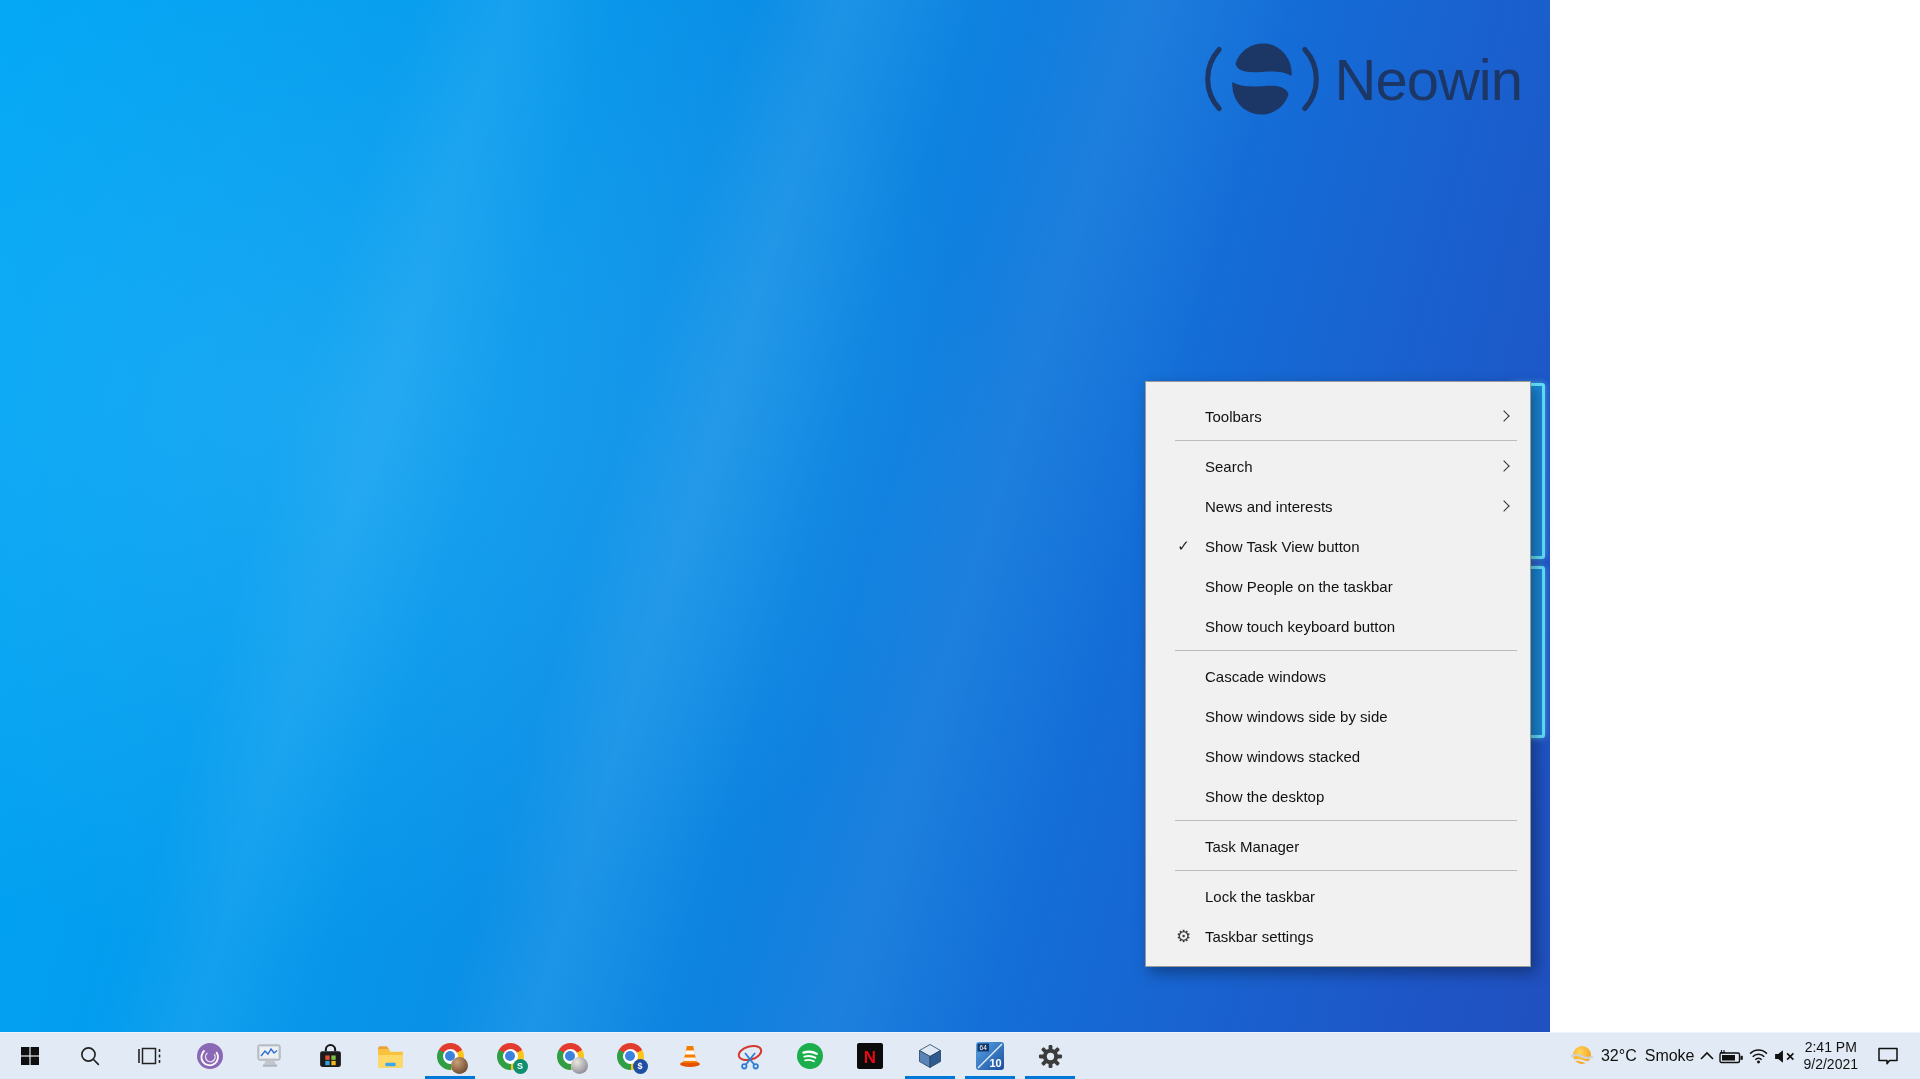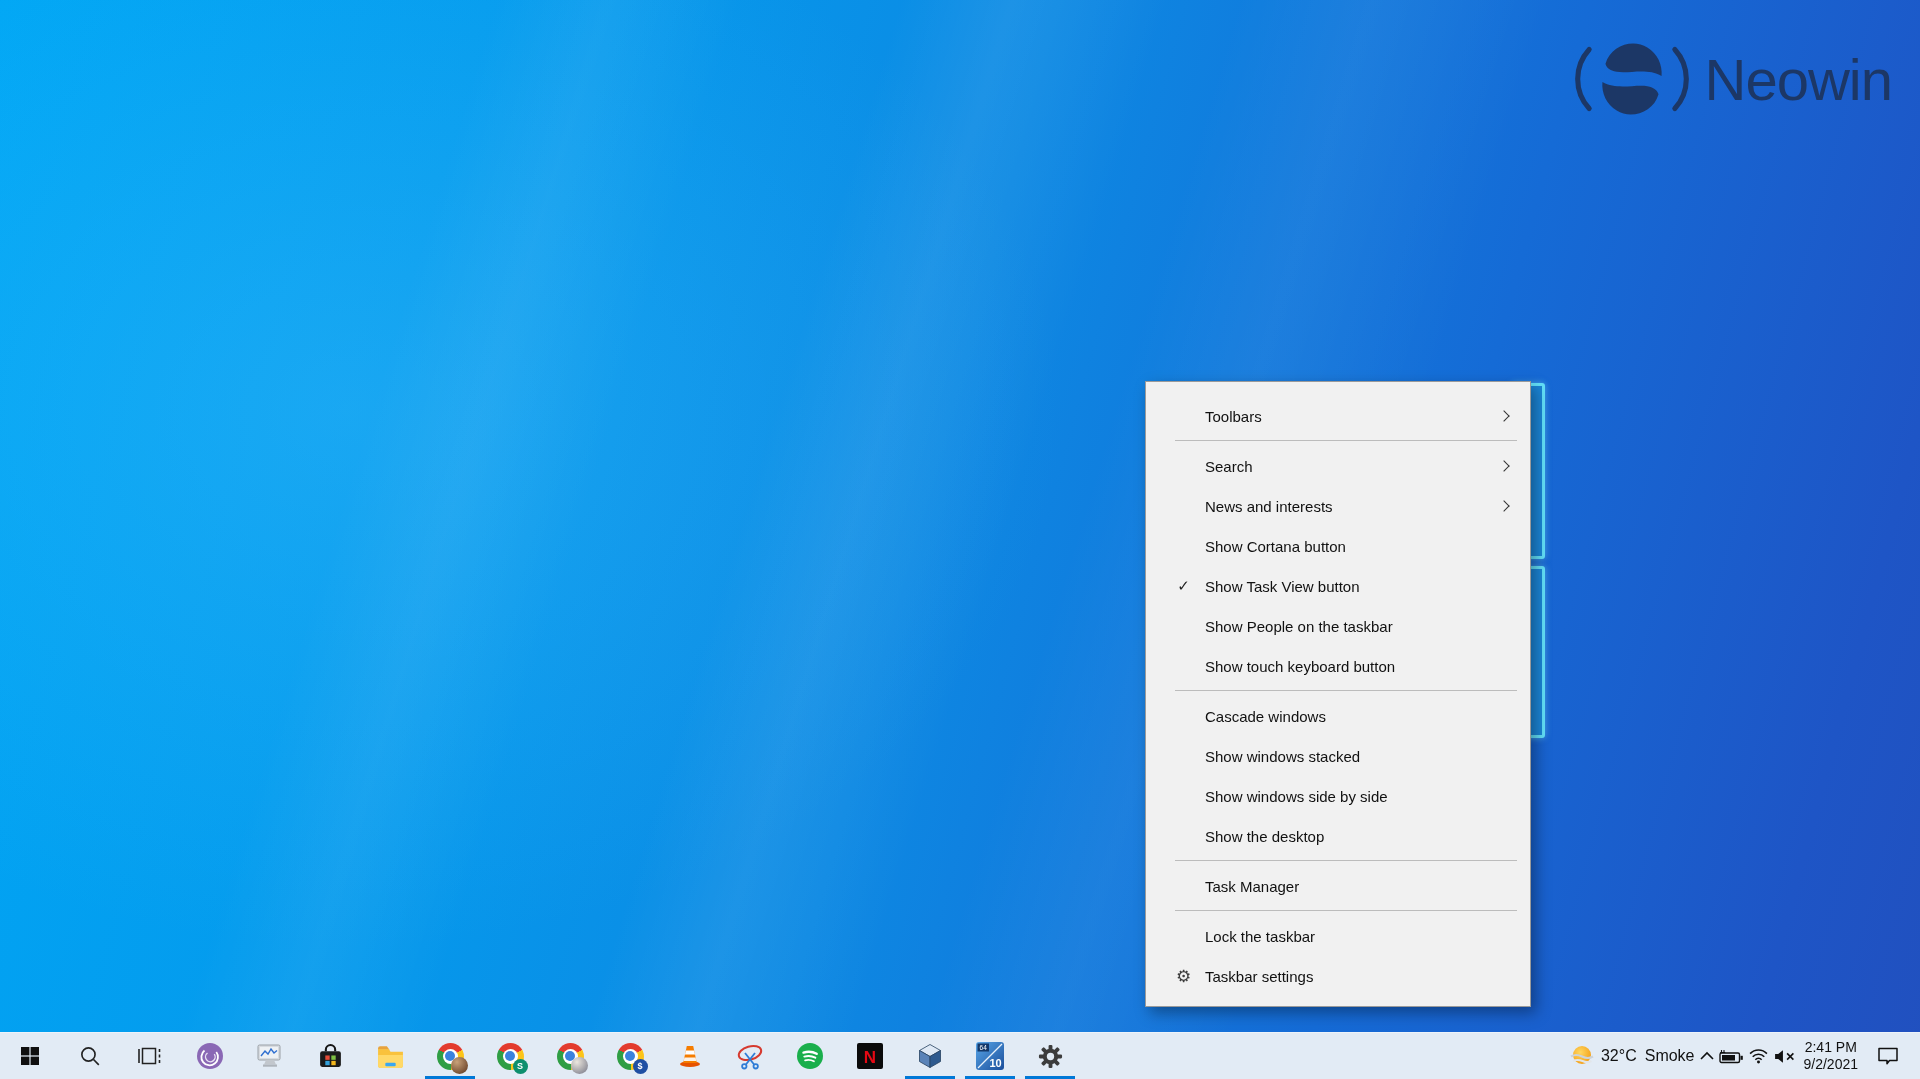--- a/index.html
+++ b/index.html
@@ -1,20 +1,20 @@
 <!DOCTYPE html>
 <html><head>
 <meta charset="utf-8">
 <style>
   * { margin:0; padding:0; box-sizing:border-box; }
   html,body { width:1920px; height:1079px; overflow:hidden; font-family:"Liberation Sans", sans-serif; }
 
   
   .desktop {
-    position:relative; width:1920px; height:1079px;
+    position:relative; width:1550px; height:1079px;
     background:
       radial-gradient(1200px 900px at 18% 38%, rgba(90,200,255,0.25), rgba(0,0,0,0) 60%),
       linear-gradient(105deg, #00a7f5 0%, #0599ec 28%, #0d89e3 48%, #156bd6 72%, #1e55c6 92%, #2150bf 100%);
   }
   .desktop::before {
     content:""; position:absolute; inset:0; pointer-events:none;
     background:
       linear-gradient(107deg, transparent 40%, rgba(255,255,255,0.07) 45%, transparent 52%),
       linear-gradient(107deg, transparent 55%, rgba(255,255,255,0.05) 61%, transparent 69%),
       linear-gradient(107deg, transparent 22%, rgba(255,255,255,0.06) 27%, transparent 33%);
@@ -109,25 +109,20 @@
       <span class="menu-label">Search</span>
       <span class="menu-arrow"></span>
     </div>
 
     <div class="menu-item">
       <span class="menu-check"></span>
       <span class="menu-label">News and interests</span>
       <span class="menu-arrow"></span>
     </div>
 
-    <div class="menu-item">
-      <span class="menu-check"></span>
-      <span class="menu-label">Show Cortana button</span>
-      <span class="menu-arrow" style="visibility: hidden;"></span>
-    </div>
 
     <div class="menu-item">
       <span class="menu-check">✓</span>
       <span class="menu-label">Show Task View button</span>
       <span class="menu-arrow" style="visibility: hidden;"></span>
     </div>
 
     <div class="menu-item">
       <span class="menu-check"></span>
       <span class="menu-label">Show People on the taskbar</span>
@@ -144,27 +139,27 @@
     <div class="menu-separator"></div>
 
     <div class="menu-item">
       <span class="menu-check"></span>
       <span class="menu-label">Cascade windows</span>
       <span class="menu-arrow" style="visibility: hidden;"></span>
     </div>
 
     <div class="menu-item">
       <span class="menu-check"></span>
+      <span class="menu-label">Show windows side by side</span>
+      <span class="menu-arrow" style="visibility: hidden;"></span>
+    </div>
+
+    <div class="menu-item">
+      <span class="menu-check"></span>
       <span class="menu-label">Show windows stacked</span>
-      <span class="menu-arrow" style="visibility: hidden;"></span>
-    </div>
-
-    <div class="menu-item">
-      <span class="menu-check"></span>
-      <span class="menu-label">Show windows side by side</span>
       <span class="menu-arrow" style="visibility: hidden;"></span>
     </div>
 
     <div class="menu-item">
       <span class="menu-check"></span>
       <span class="menu-label">Show the desktop</span>
       <span class="menu-arrow" style="visibility: hidden;"></span>
     </div>
 
     <div class="menu-separator"></div>

